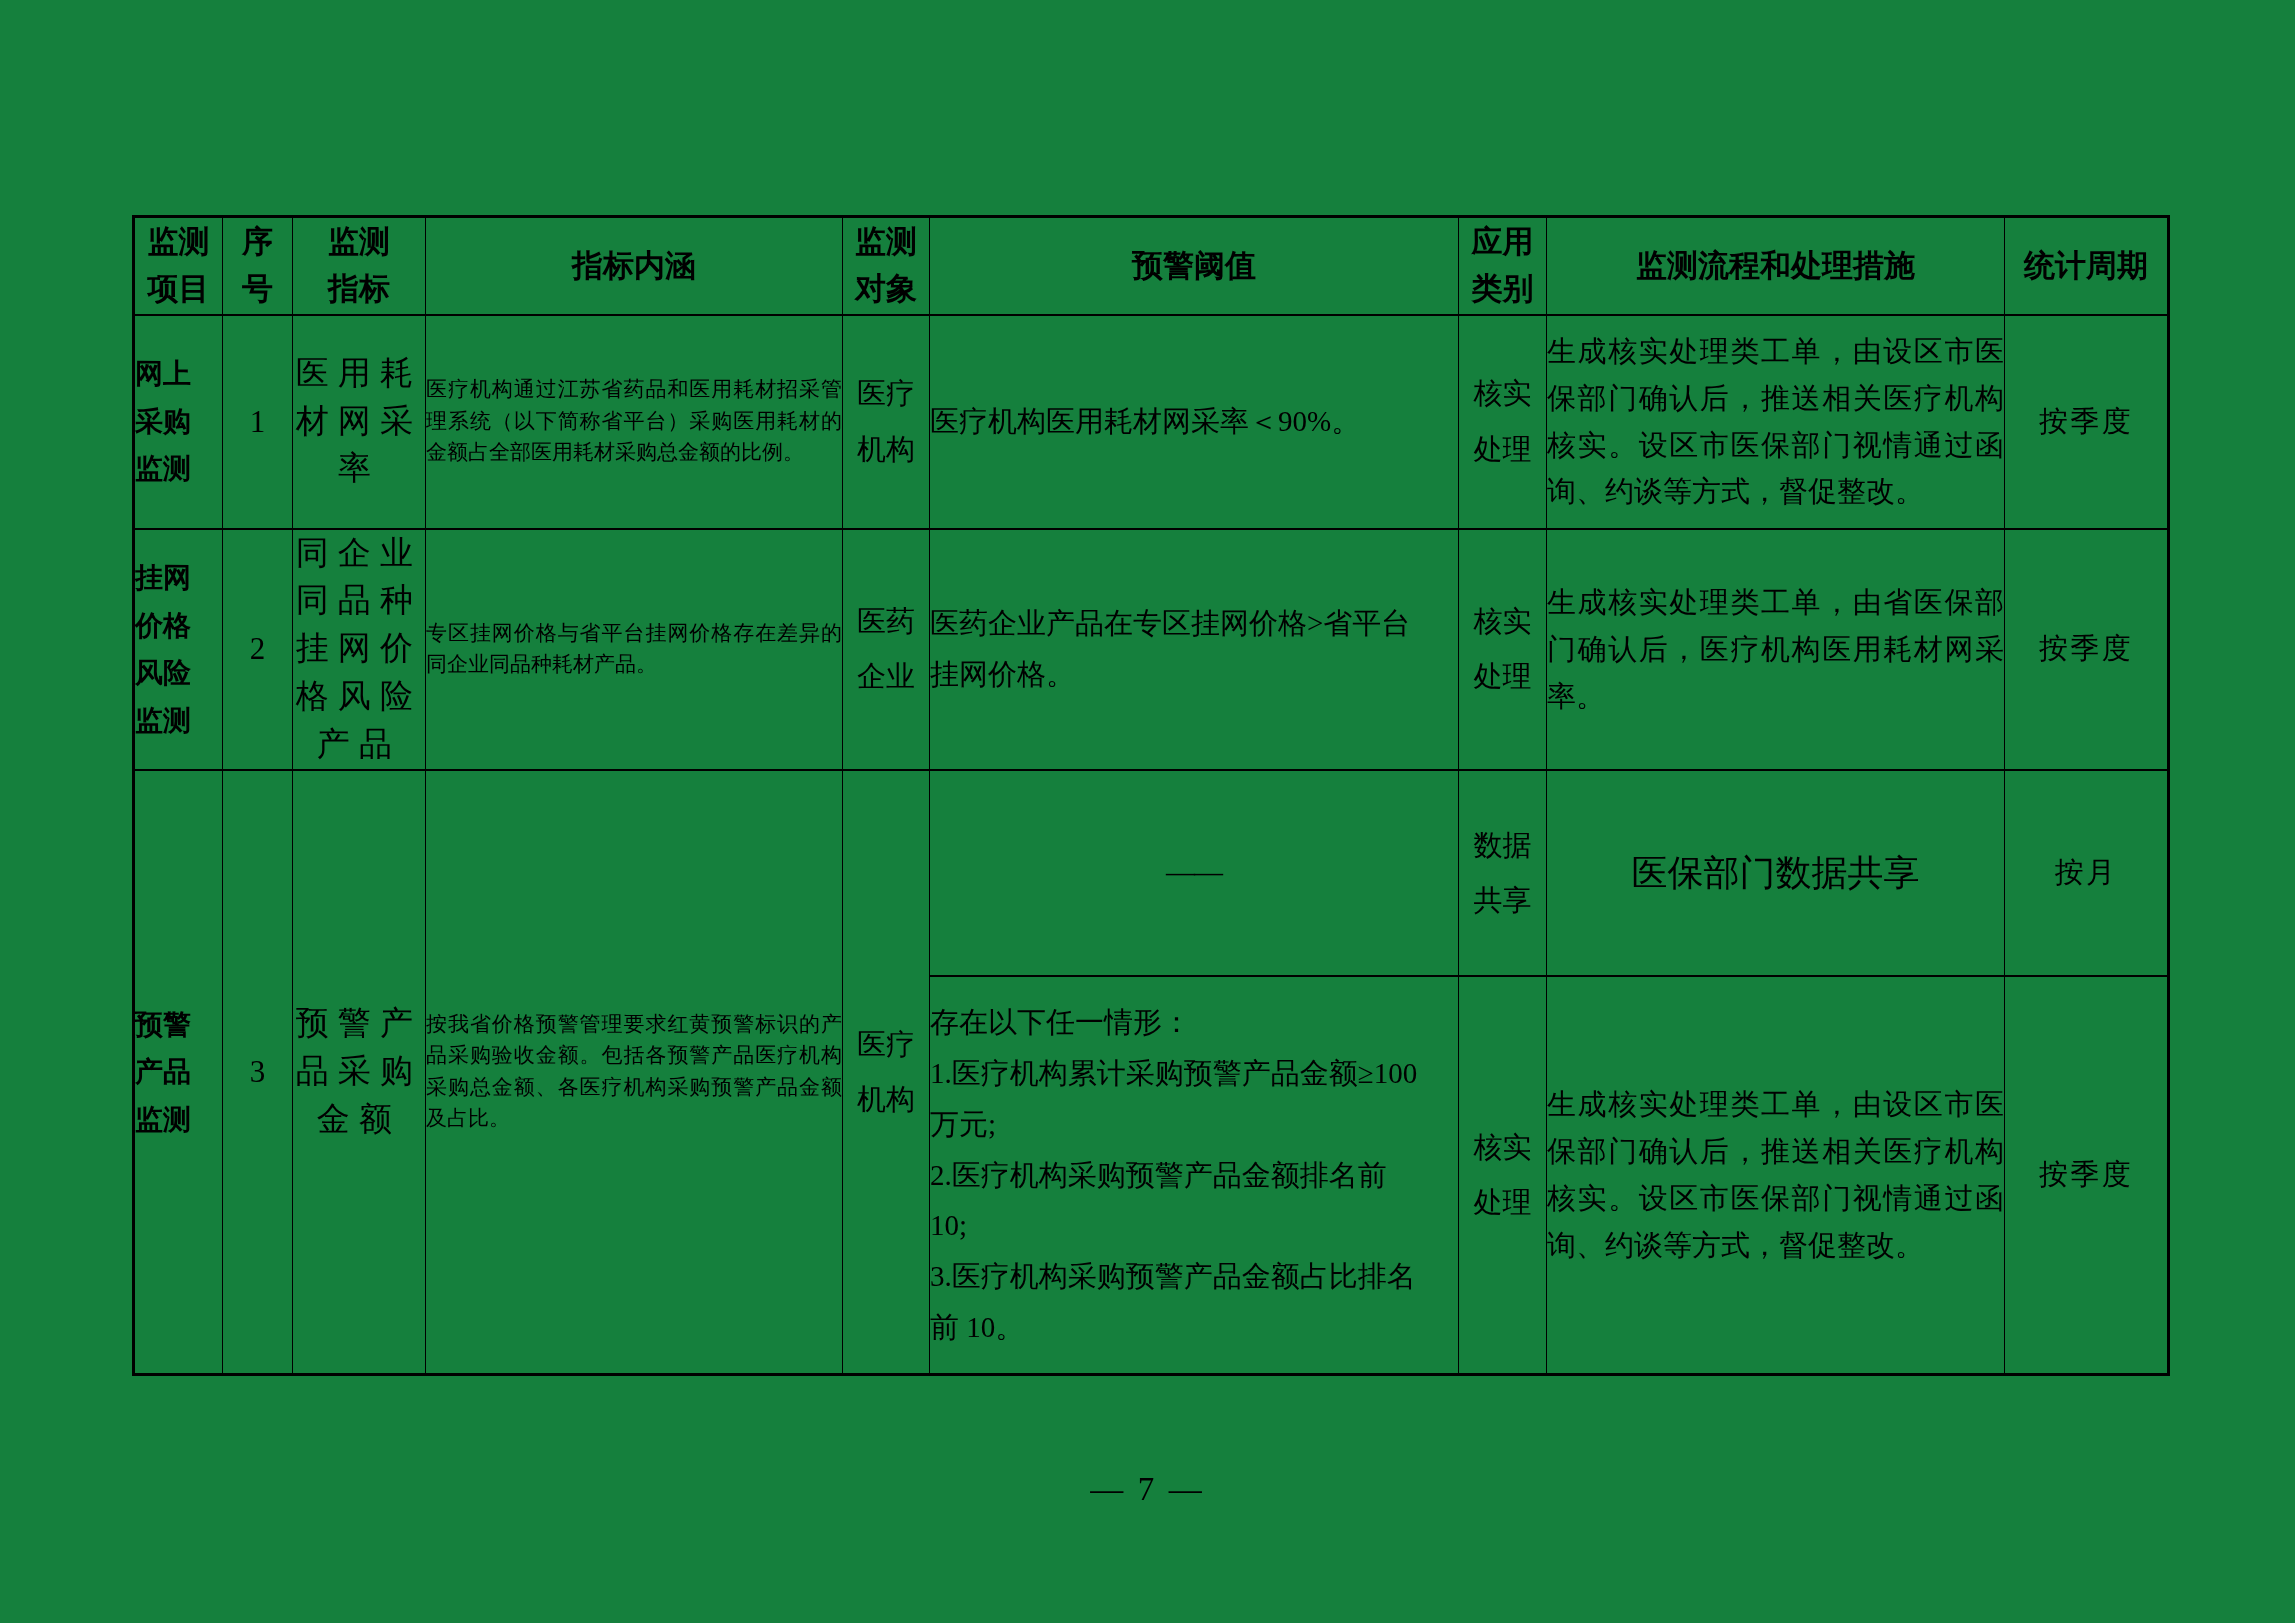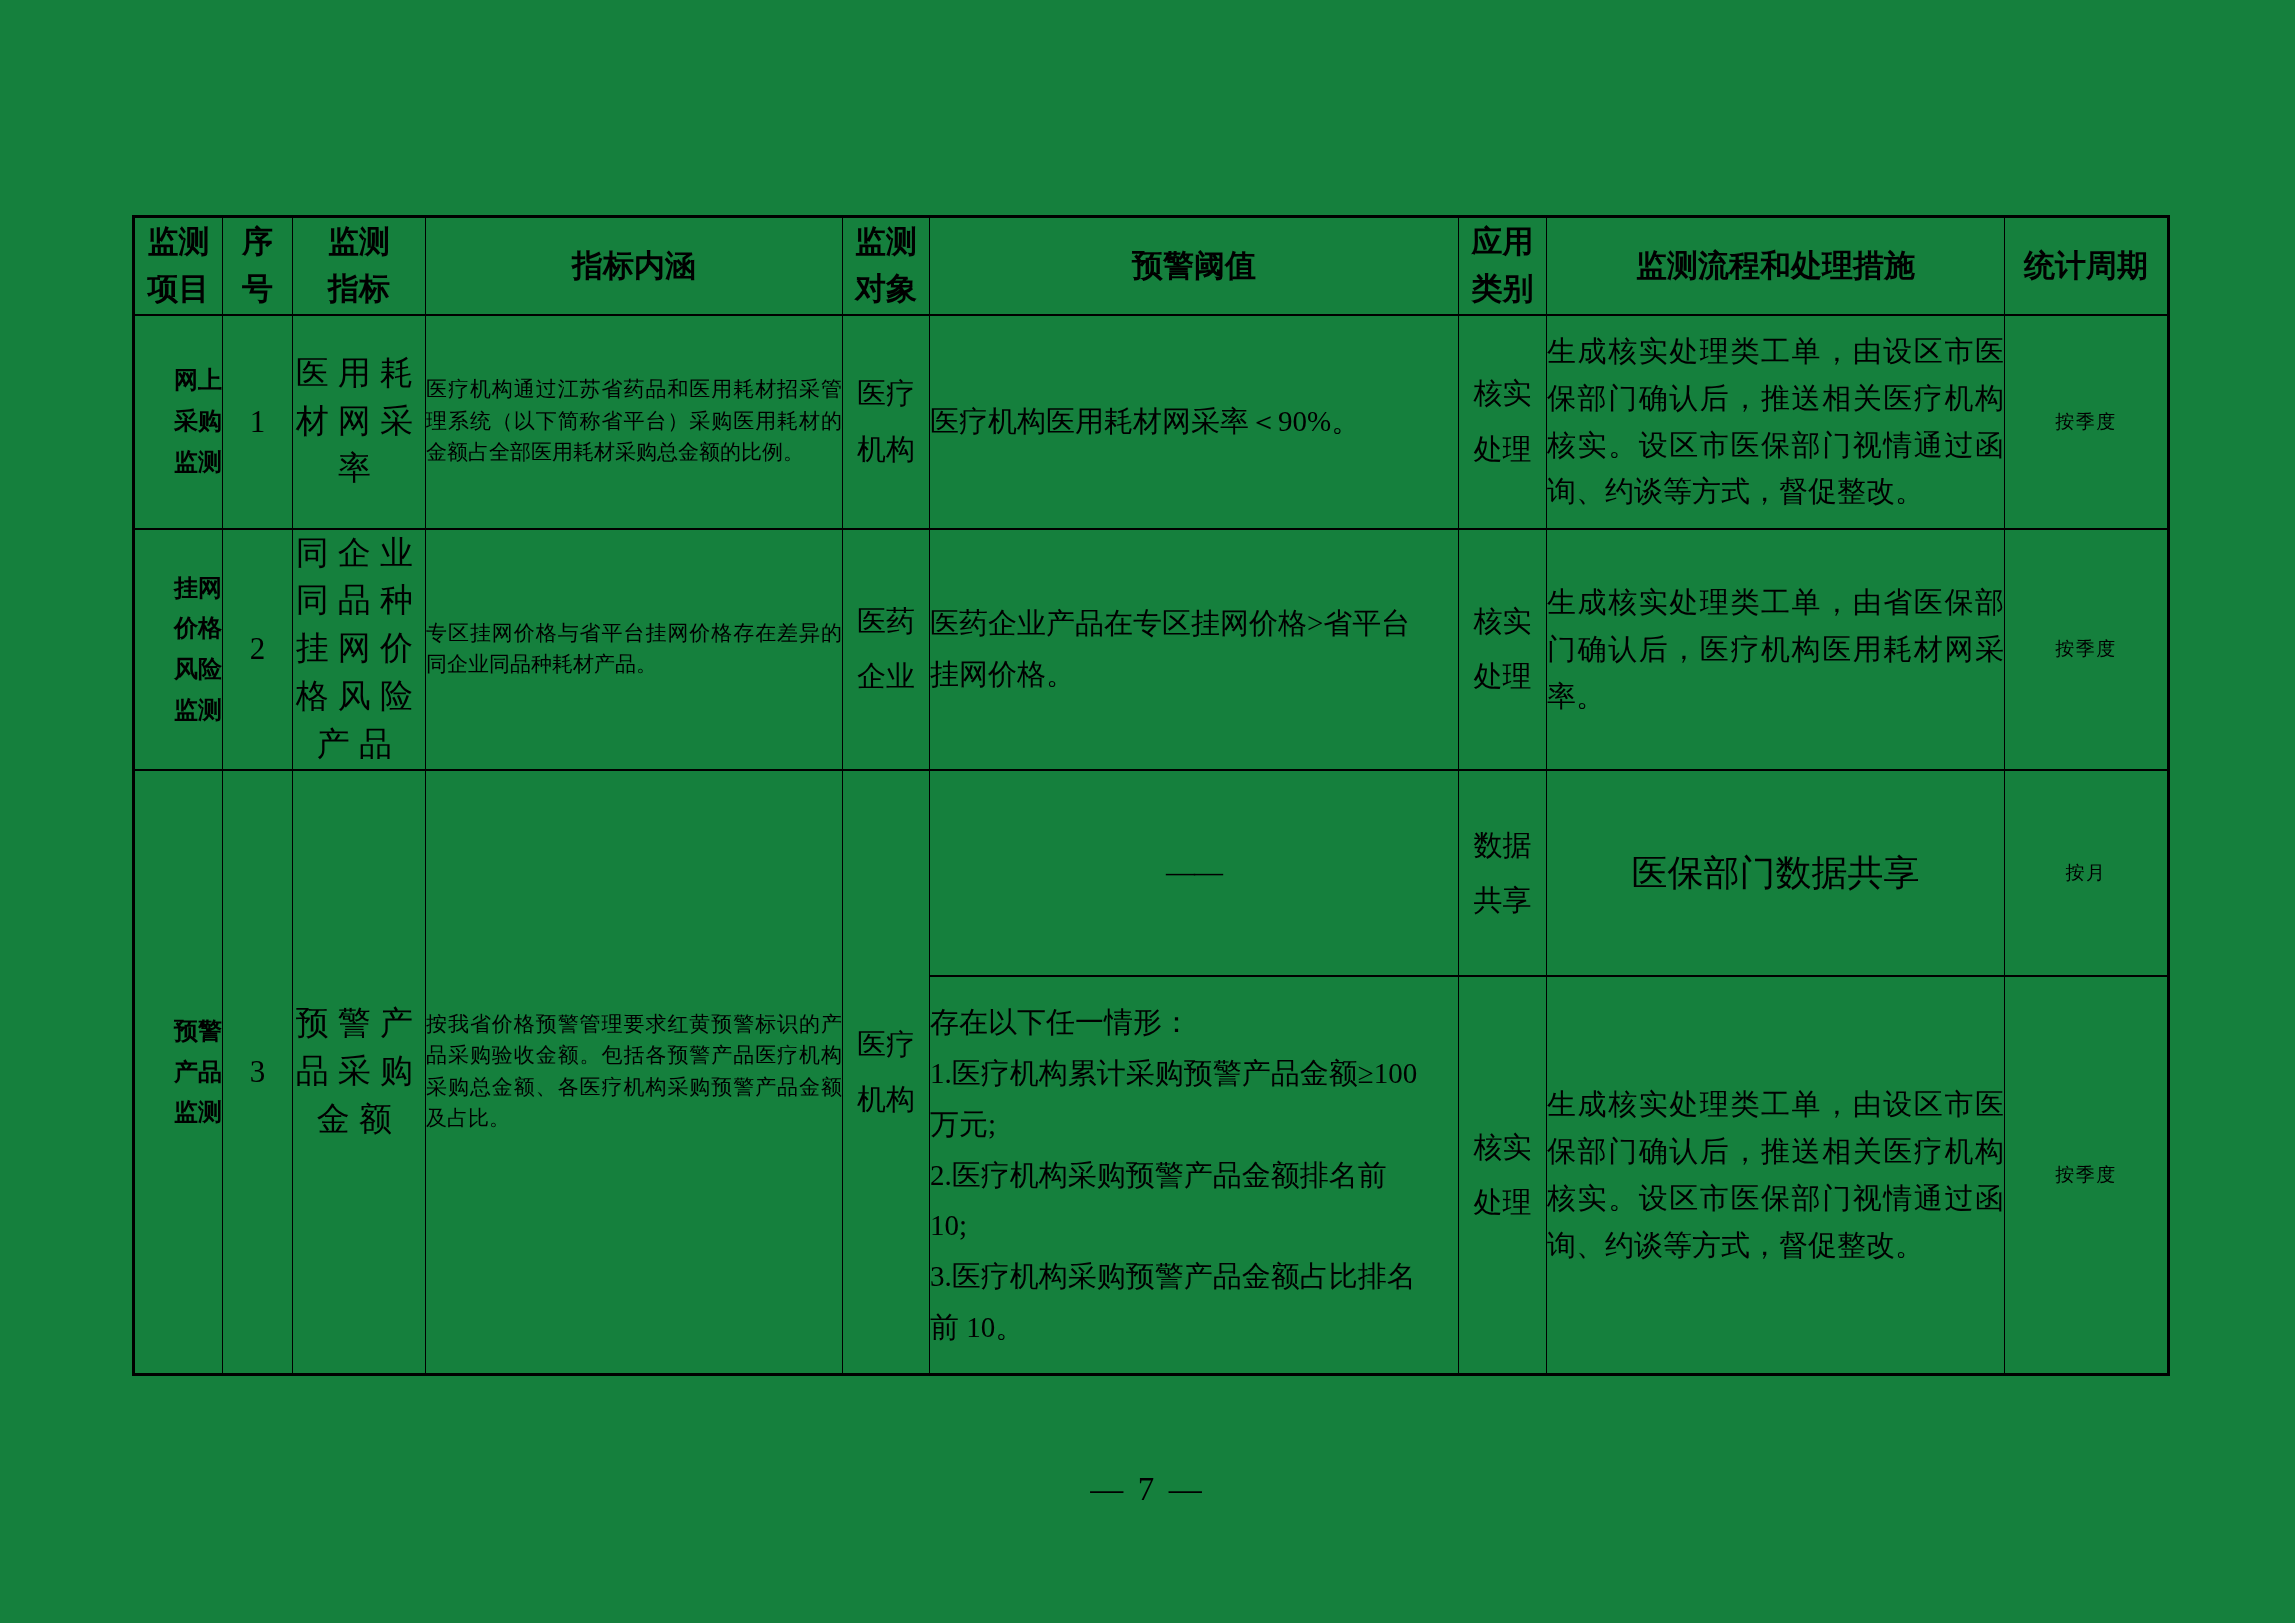--- a/index.html
+++ b/index.html
@@ -45,23 +45,23 @@
     font-family: "Liberation Sans", "DejaVu Sans", sans-serif;
     font-weight: bold;
     font-size: 31px;
     line-height: 1.5;
     text-align: center;
   }
   
   td.project {
     font-family: "Liberation Sans", "DejaVu Sans", sans-serif;
     font-weight: bold;
-    font-size: 24px;
+    font-size: 28px;
     line-height: 1.7;
-    text-align: right;
+    text-align: left;
   }
   td.seq {
     font-size: 31px;
     text-align: center;
   }
   td.indicator {
     font-size: 33px;
     line-height: 1.45;
     text-align: center;
     letter-spacing: 0.28em;
@@ -99,21 +99,21 @@
     text-align: justify;
     padding: 0 10.2px;
   }
   td.process-left {
     font-size: 36px;
     line-height: 1.62;
     text-align: center;
     padding: 0 10.2px;
   }
   td.cycle {
-    font-size: 19px;
+    font-size: 29px;
     text-align: center;
     letter-spacing: 0.08em;
   }
   tr.r-header { height: 98px; }
   tr.r-1 { height: 214px; }
   tr.r-2 { height: 213px; }
   tr.r-3a { height: 206px; }
   tr.r-3b { height: 399px; }
   .page-number {
     position: absolute;

